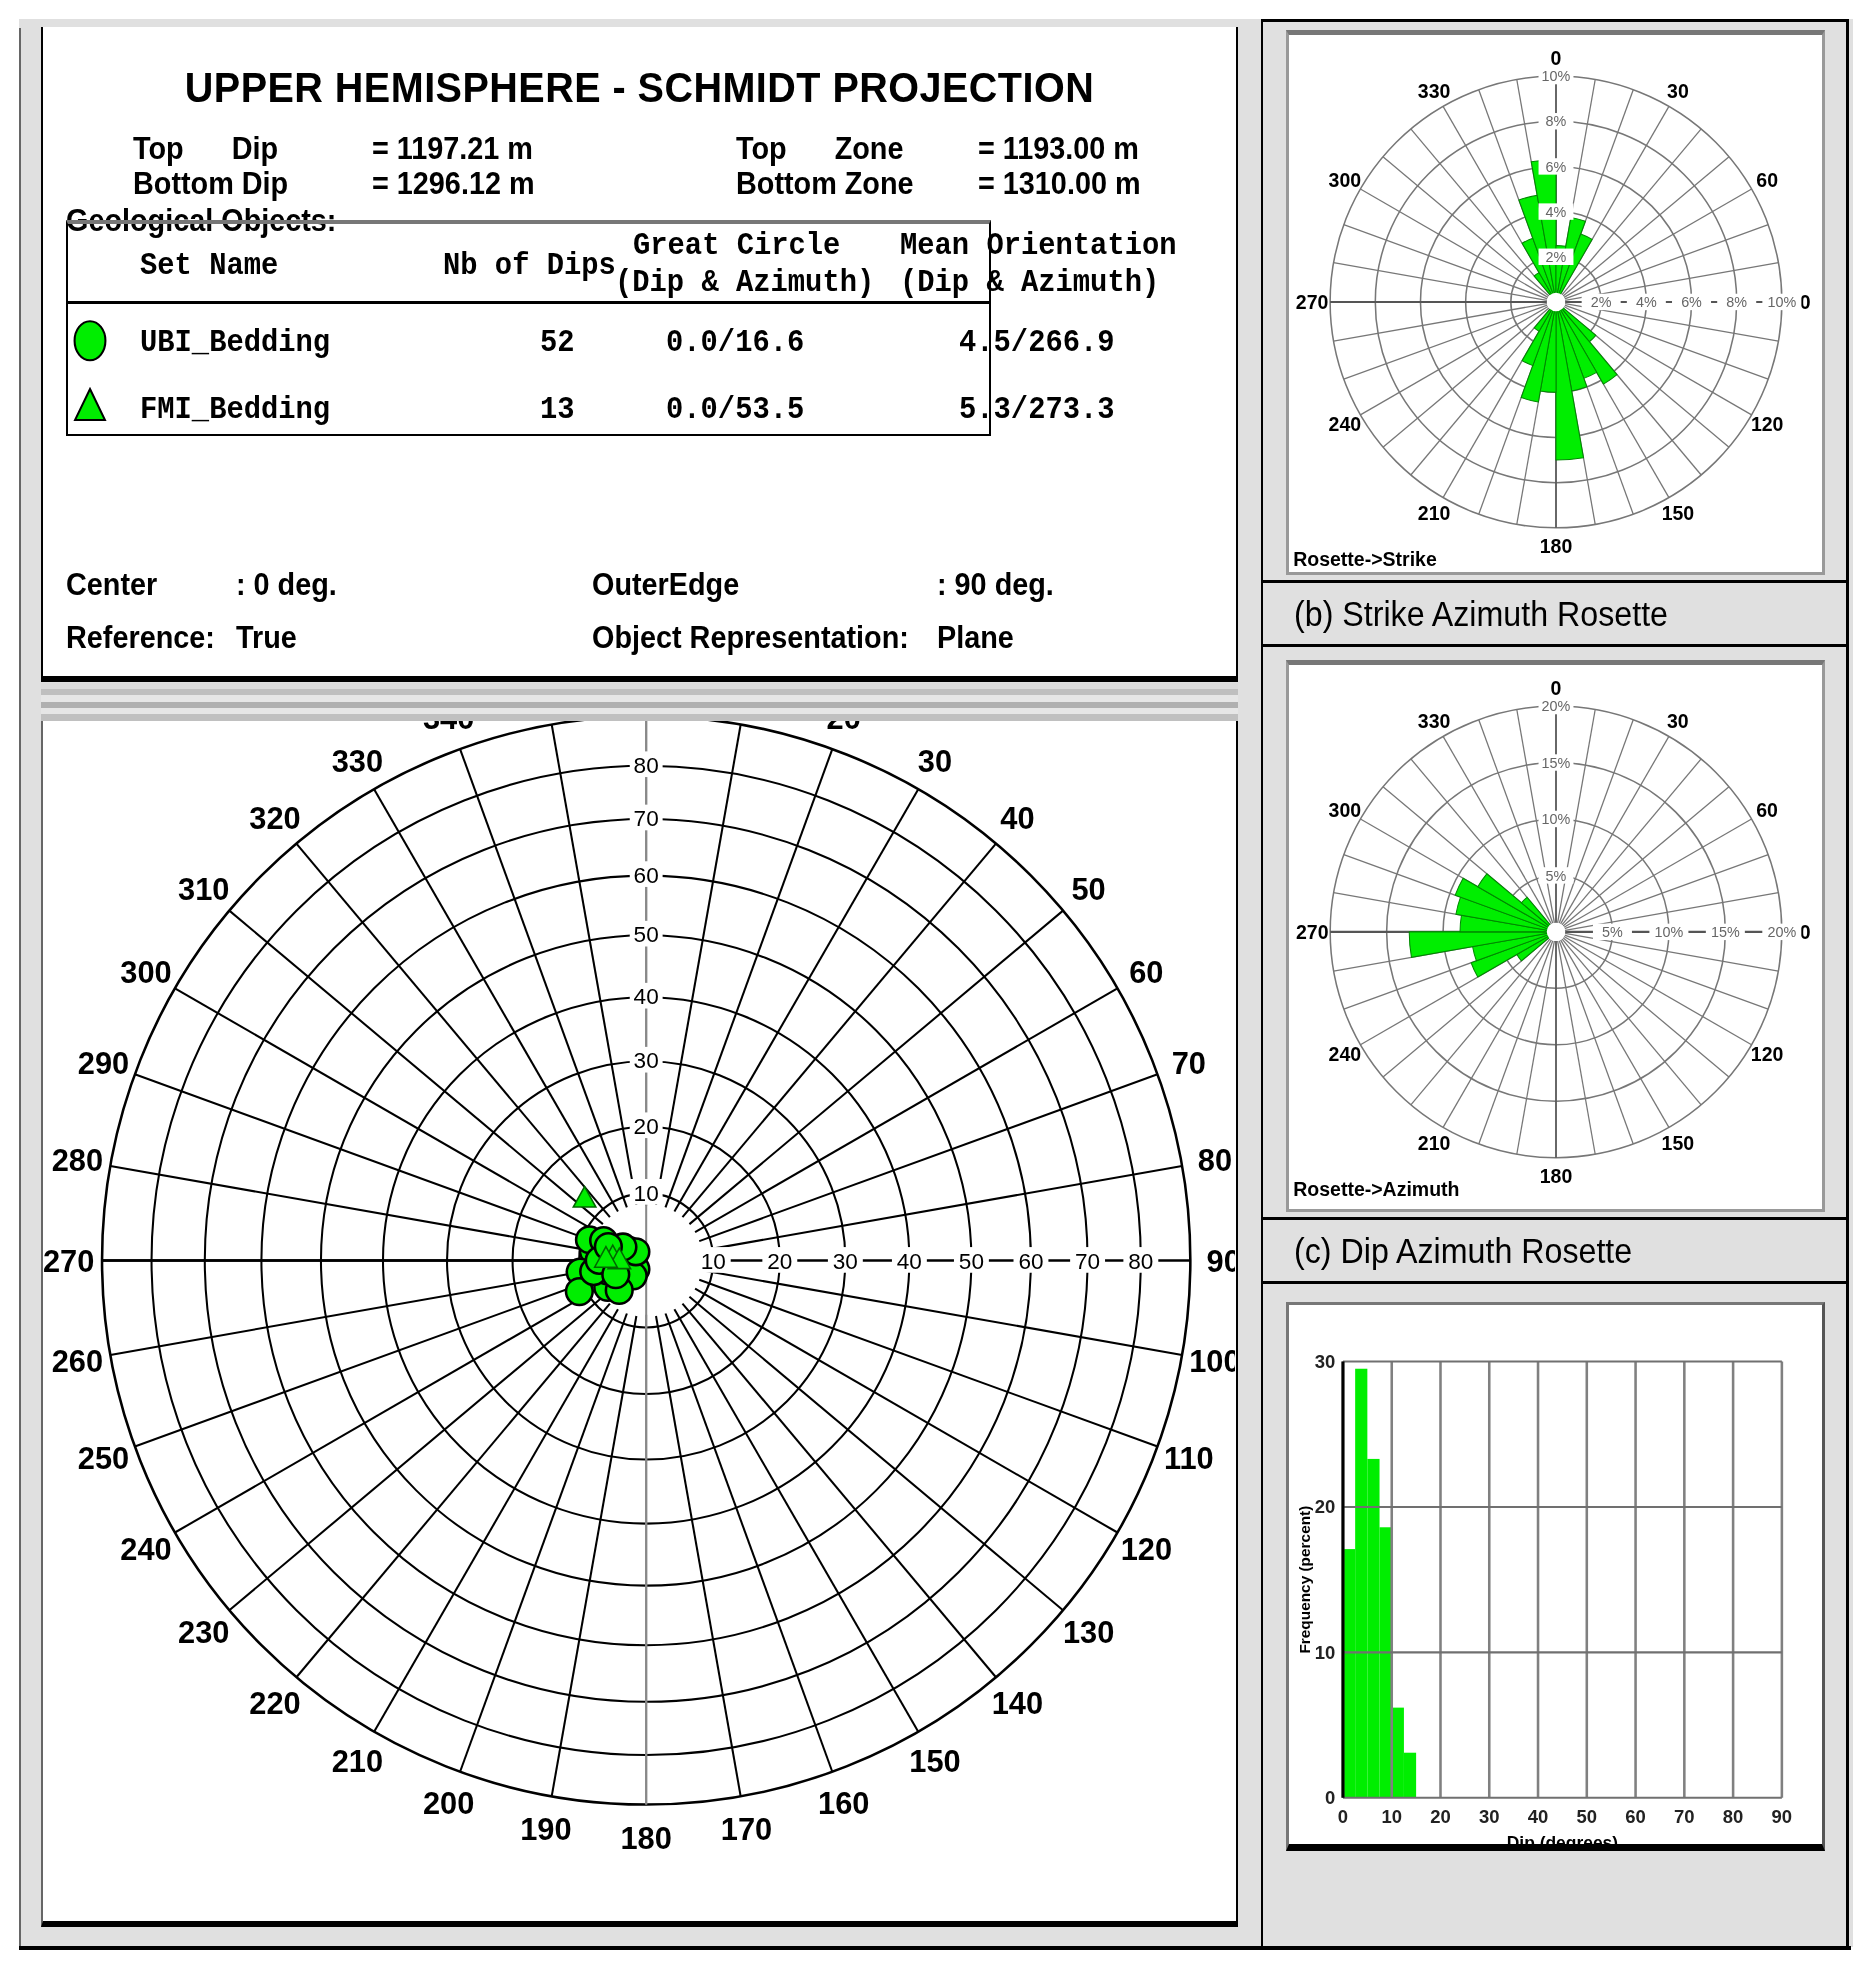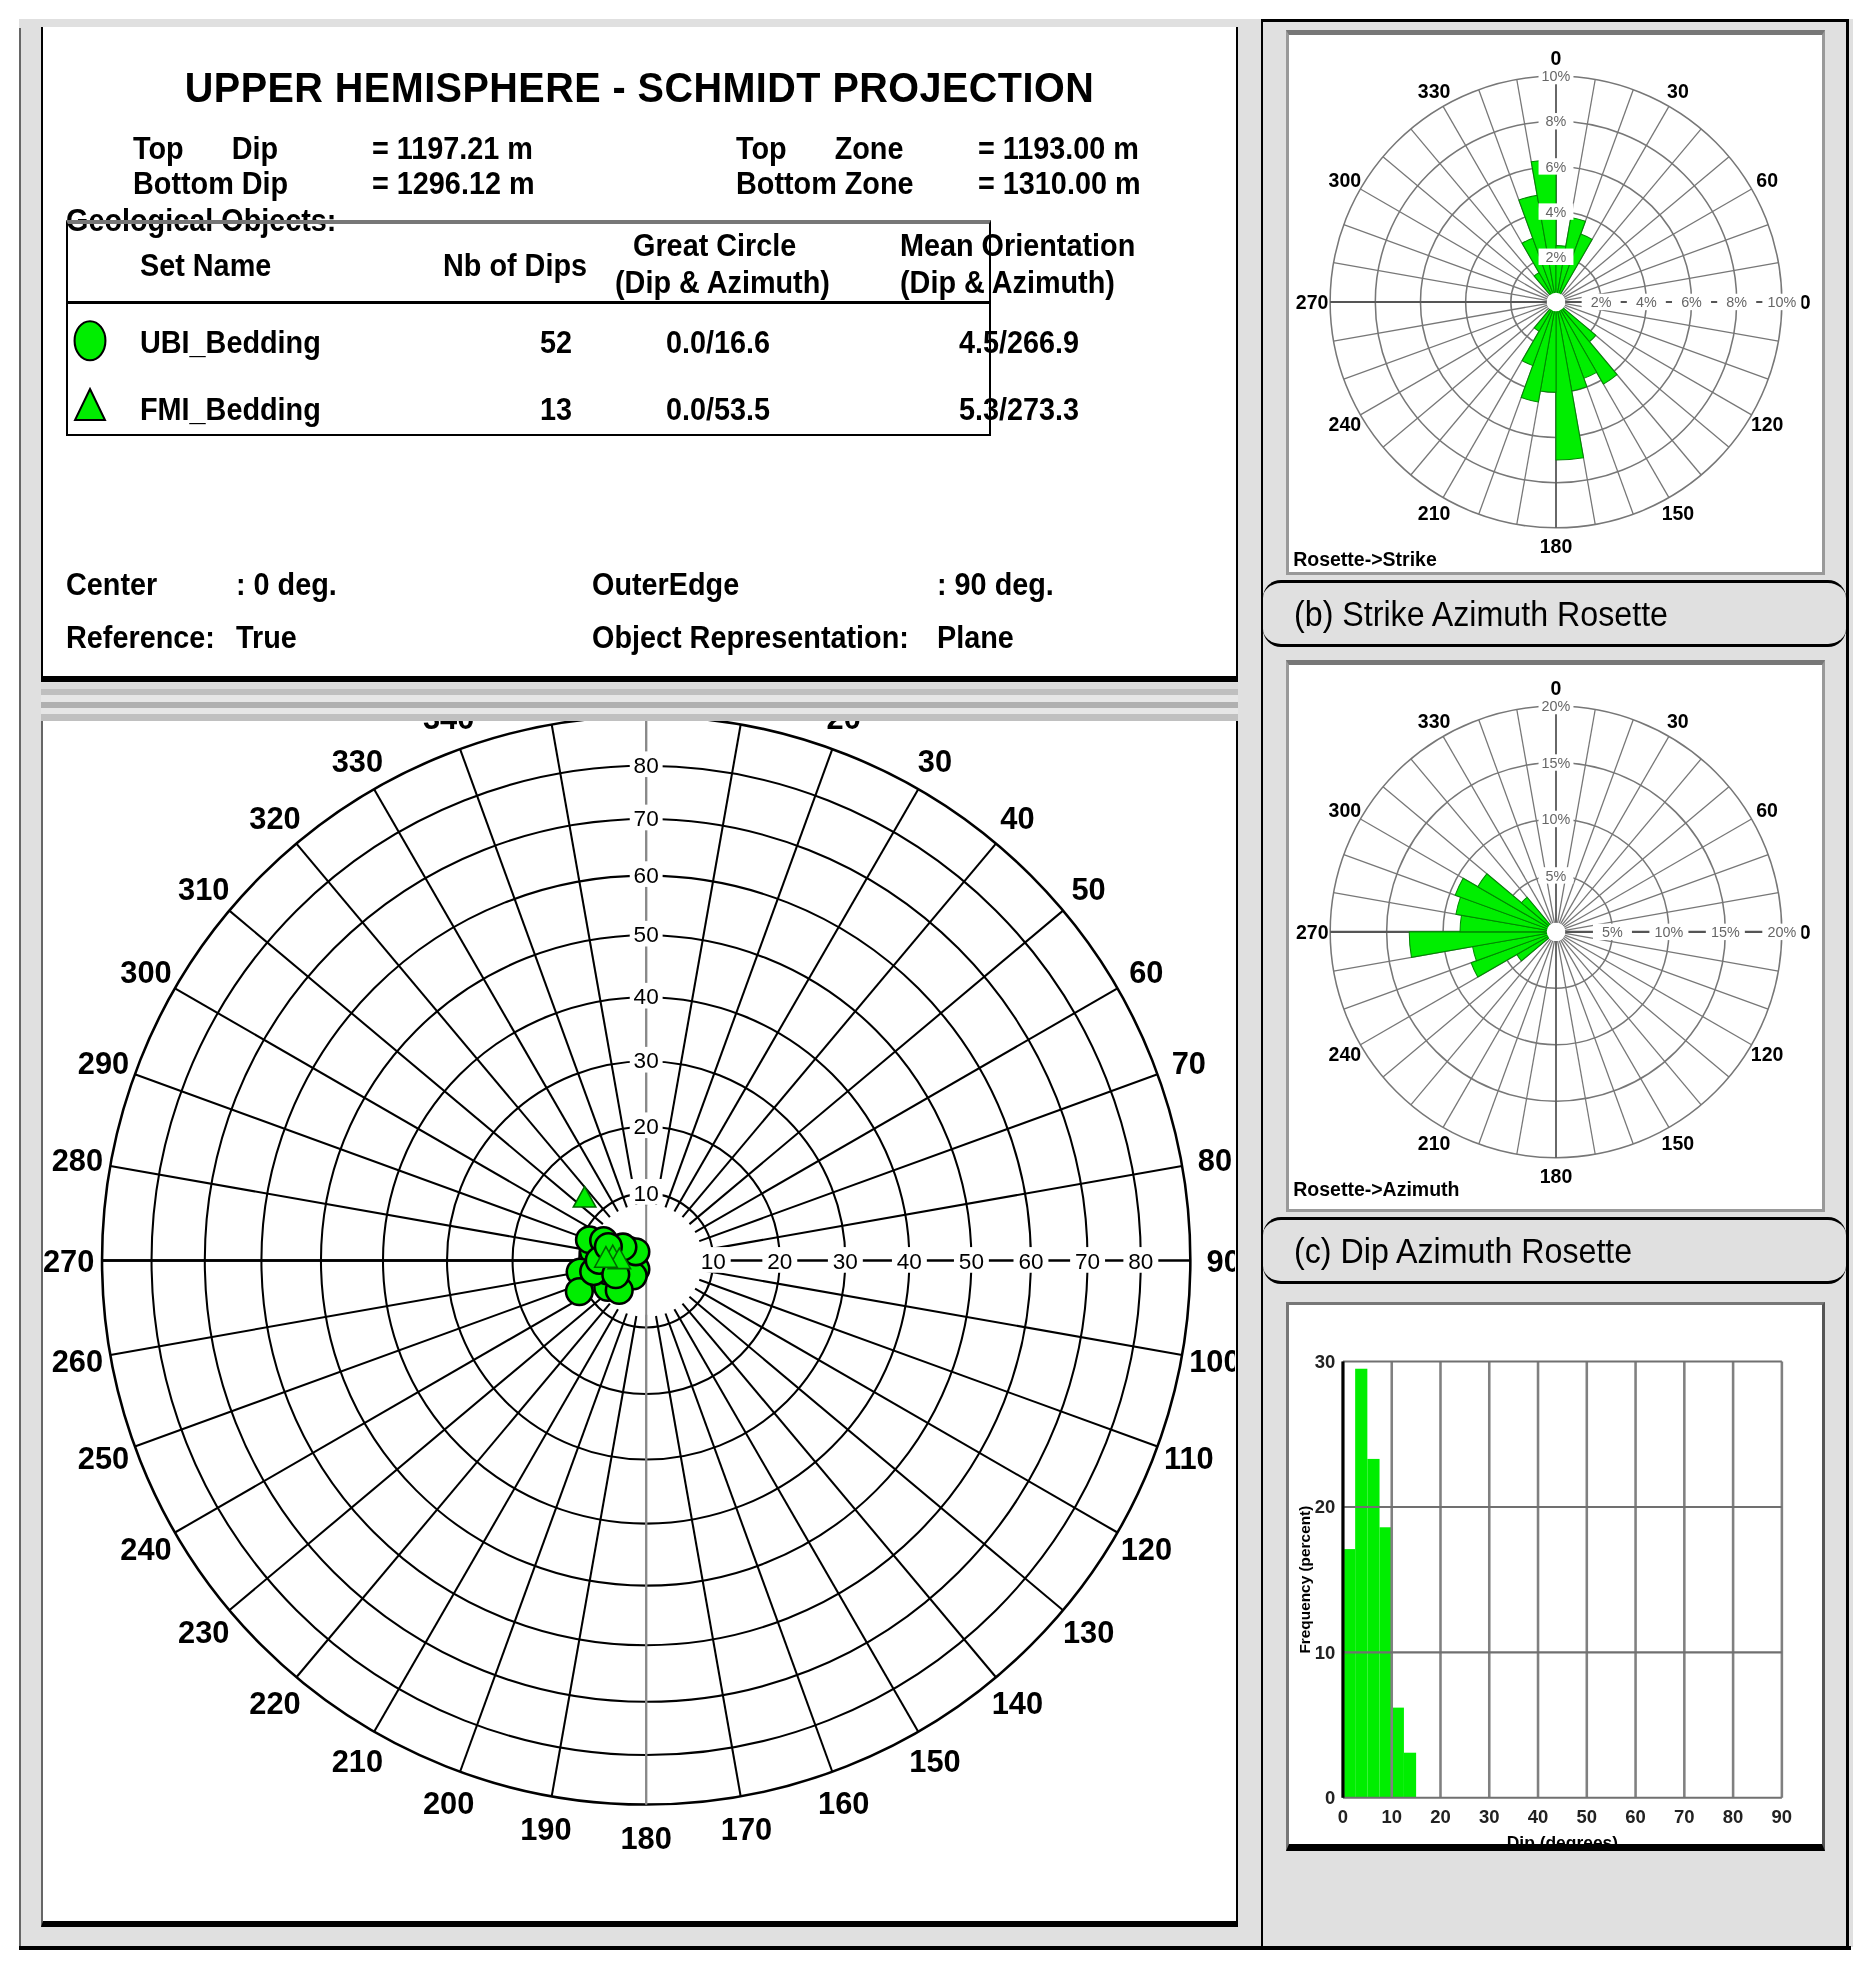--- a/index.html
+++ b/index.html
@@ -15,26 +15,26 @@
   .header-panel { left: 41px; top: 27px; width: 1197px; height: 655px;
            border-left: 2.1px solid #000; border-right: 2.1px solid #000; border-bottom: 6.2px solid #000; }
   .sep-stripes { position: absolute; left: 41px; top: 683px; width: 1197px; height: 39px;
            background: repeating-linear-gradient(#dcdcdc 0 6.2px, #bfbfbf 6.2px 12.3px, #e6e6e6 12.3px 18.5px, #b0b0b0 18.5px 25px, #e6e6e6 25px 31px, #c0c0c0 31px 39px); }
   .stereo-panel { left: 41px; top: 721px; width: 1197px; height: 1206px;
            border-left: 2.1px solid #666; border-right: 2.1px solid #000; border-bottom: 6.2px solid #000; }
   .title { position: absolute; left: 0; width: 100%; top: 36px; text-align: center; font-size: 43px;
            font-weight: bold; letter-spacing: 0.5px; transform: scaleX(0.92); }
   .info { position: absolute; font-size: 32px; font-weight: bold; white-space: pre; transform-origin: left top; transform: scaleX(0.9); }
   .table { position: absolute; left: 23px; top: 193px; width: 925px; height: 216px;
-           border: 2.6px solid #000; border-top: 4.1px solid #777; box-sizing: border-box; }
+           border: 2.6px solid #000; border-top: 4.1px solid #777; box-sizing: border-box; font-family: Liberation Mono, monospace; }
   .table .hdr-rule { position: absolute; left: 0; right: 0; top: 77px; height: 3.1px; background: #000; }
   .cell { position: absolute; font-size: 32px; font-weight: bold; white-space: nowrap; transform: scaleX(0.9); transform-origin: left top; }
   .caption { position: absolute; left: 1263px; width: 583px; height: 67px; background: #e0e0e0;
            border-top: 3.1px solid #000; border-bottom: 3.1px solid #000; box-sizing: border-box;
-           font-size: 35px; padding: 11.3px 0 0 31px; color: #000; transform-origin: left; border-radius: 18px; }
+           font-size: 35px; padding: 11.3px 0 0 31px; color: #000; transform-origin: left; }
   .caption span { display: inline-block; transform: scaleX(0.92); transform-origin: left; }
   .rose-box { position: absolute; left: 1286px; width: 539px; background: #fff;
            border: 3.1px solid #999; border-top: 5.1px solid #777; box-sizing: border-box; }
   .rose-box svg, .stereo-panel svg, .hist-box svg { position: absolute; left: 0; top: 0; }
   .hist-box { position: absolute; left: 1286px; top: 1302px; width: 539px; height: 549px;
            background: #fff; border-left: 3.1px solid #777; border-top: 3.1px solid #777; border-right: 3.1px solid #555; border-bottom: 7.2px solid #000; box-sizing: border-box; }
   svg text { font-family: "Liberation Sans", "DejaVu Sans", sans-serif; }
 </style>
 </head>
 <body>

